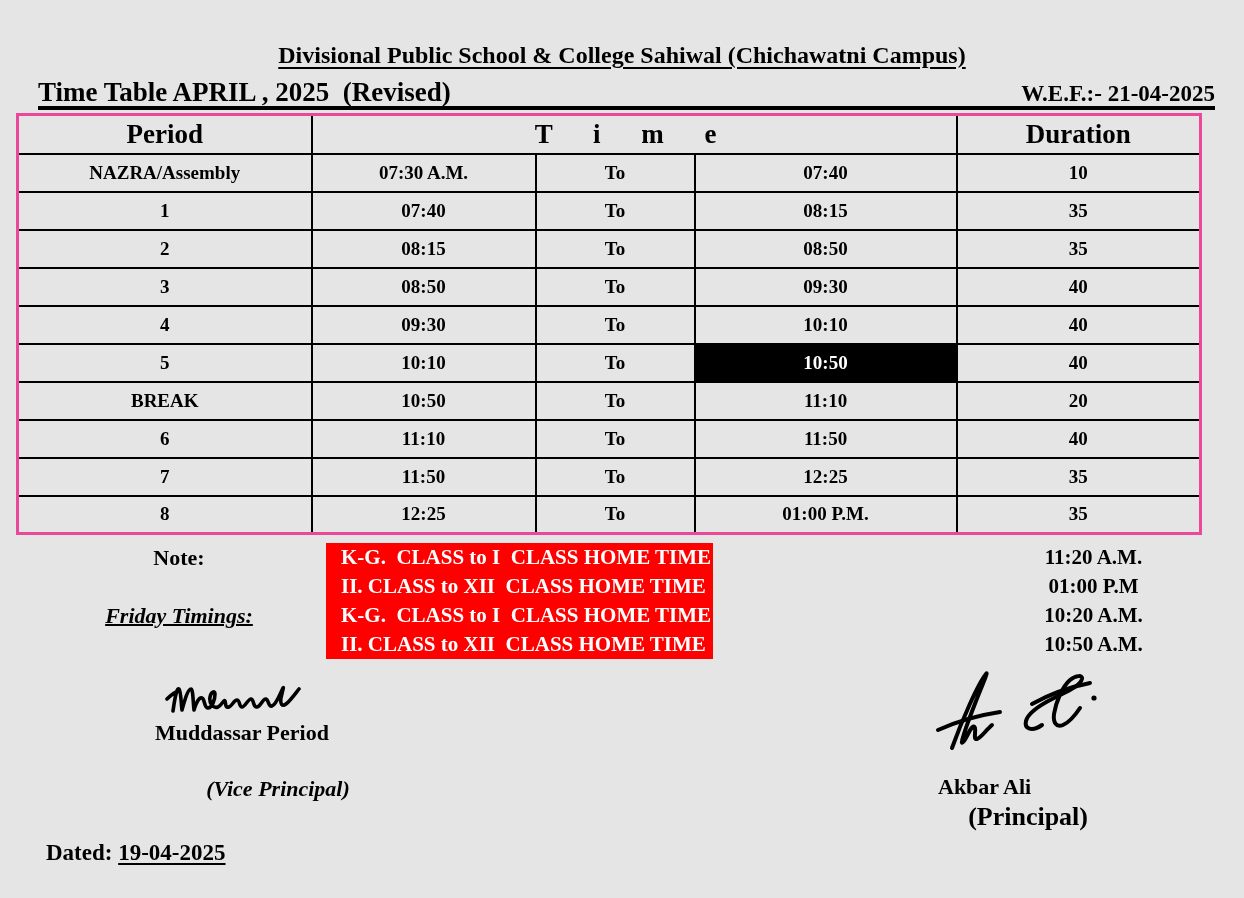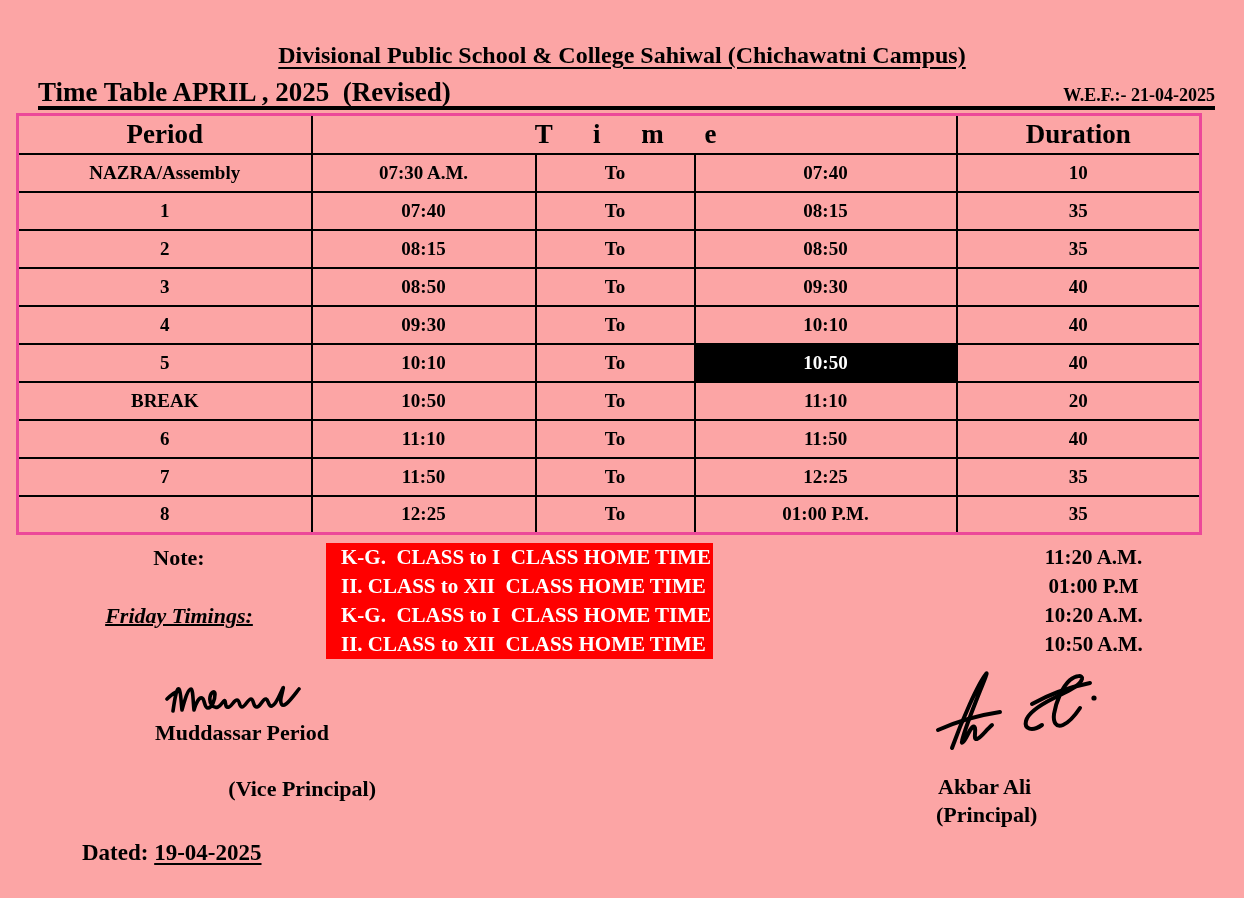--- a/index.html
+++ b/index.html
@@ -1,21 +1,21 @@
 <!DOCTYPE html>
 <html><head>
 <meta charset="utf-8">
 <style>
   * { margin: 0; padding: 0; box-sizing: border-box; }
   html, body { background: #ffffff; }
   .page {
     position: relative;
     width: 1244px;
     height: 898px;
-    background: #fca5a5;
+    background: #e5e5e5;
     font-family: "Liberation Serif", "DejaVu Serif", serif;
     font-weight: 700;
     color: #000;
     overflow: hidden;
   }
 
   
   .doc-title {
     position: absolute;
     top: 42px; left: 0;
@@ -32,21 +32,21 @@
   .subtitle-row {
     position: absolute;
     top: 72px; left: 38px;
     width: 1177px; height: 38px;
     border-bottom: 4px solid #000;
     display: flex;
     justify-content: space-between;
     align-items: flex-end;
   }
   .subtitle-left { font-size: 27px; line-height: 1.05; white-space: pre; }
-  .subtitle-right { font-size: 18px; line-height: 1.1; white-space: pre; font-family: Liberation Serif, serif; }
+  .subtitle-right { font-size: 23px; line-height: 1.1; white-space: pre; font-family: Liberation Serif, serif; }
 
   
   table.timetable {
     position: absolute;
     top: 113px; left: 16px;
     width: 1183px;
     border-collapse: collapse;
     table-layout: fixed;
     border: 3px solid #ec4899;
   }
@@ -83,29 +83,28 @@
     font-size: 21px;
     padding-left: 15px;
     white-space: pre;
   }
   .note-time { grid-column: 4; text-align: center; font-size: 21px; white-space: pre; }
 
   
   .sig { position: absolute; }
   .sig svg { display: block; }
   .sig-name-left  { position: absolute; left: 128px; top: 720px; width: 228px; text-align: center; font-size: 22px; }
-  .sig-role-left  { position: absolute; left: 180px; top: 776px; width: 196px; text-align: right; font-size: 22px; }
+  .sig-role-left  { position: absolute; left: 180px; top: 776px; width: 196px; text-align: center; font-size: 22px; font-style: italic; }
   .sig-name-right { position: absolute; left: 938px; top: 774px; width: 142px; text-align: left; font-size: 22px; }
-  .sig-role-right { position: absolute; left: 936px; top: 802px; width: 152px; text-align: left; font-size: 22px; }
+  .sig-role-right { position: absolute; left: 936px; top: 802px; width: 152px; text-align: right; font-size: 26px; }
   .dated {
     position: absolute;
     left: 46px; top: 840px;
     font-size: 23px;
     white-space: pre;
-    margin-left: 36px;
   }
   .dated-value { text-decoration: underline; text-decoration-thickness: 2px; text-underline-offset: 3px; }
 </style>
 </head>
 <body>
 
 <div class="page">
 
   <div class="doc-title">Divisional Public School &amp; College Sahiwal (Chichawatni Campus)</div>
 

